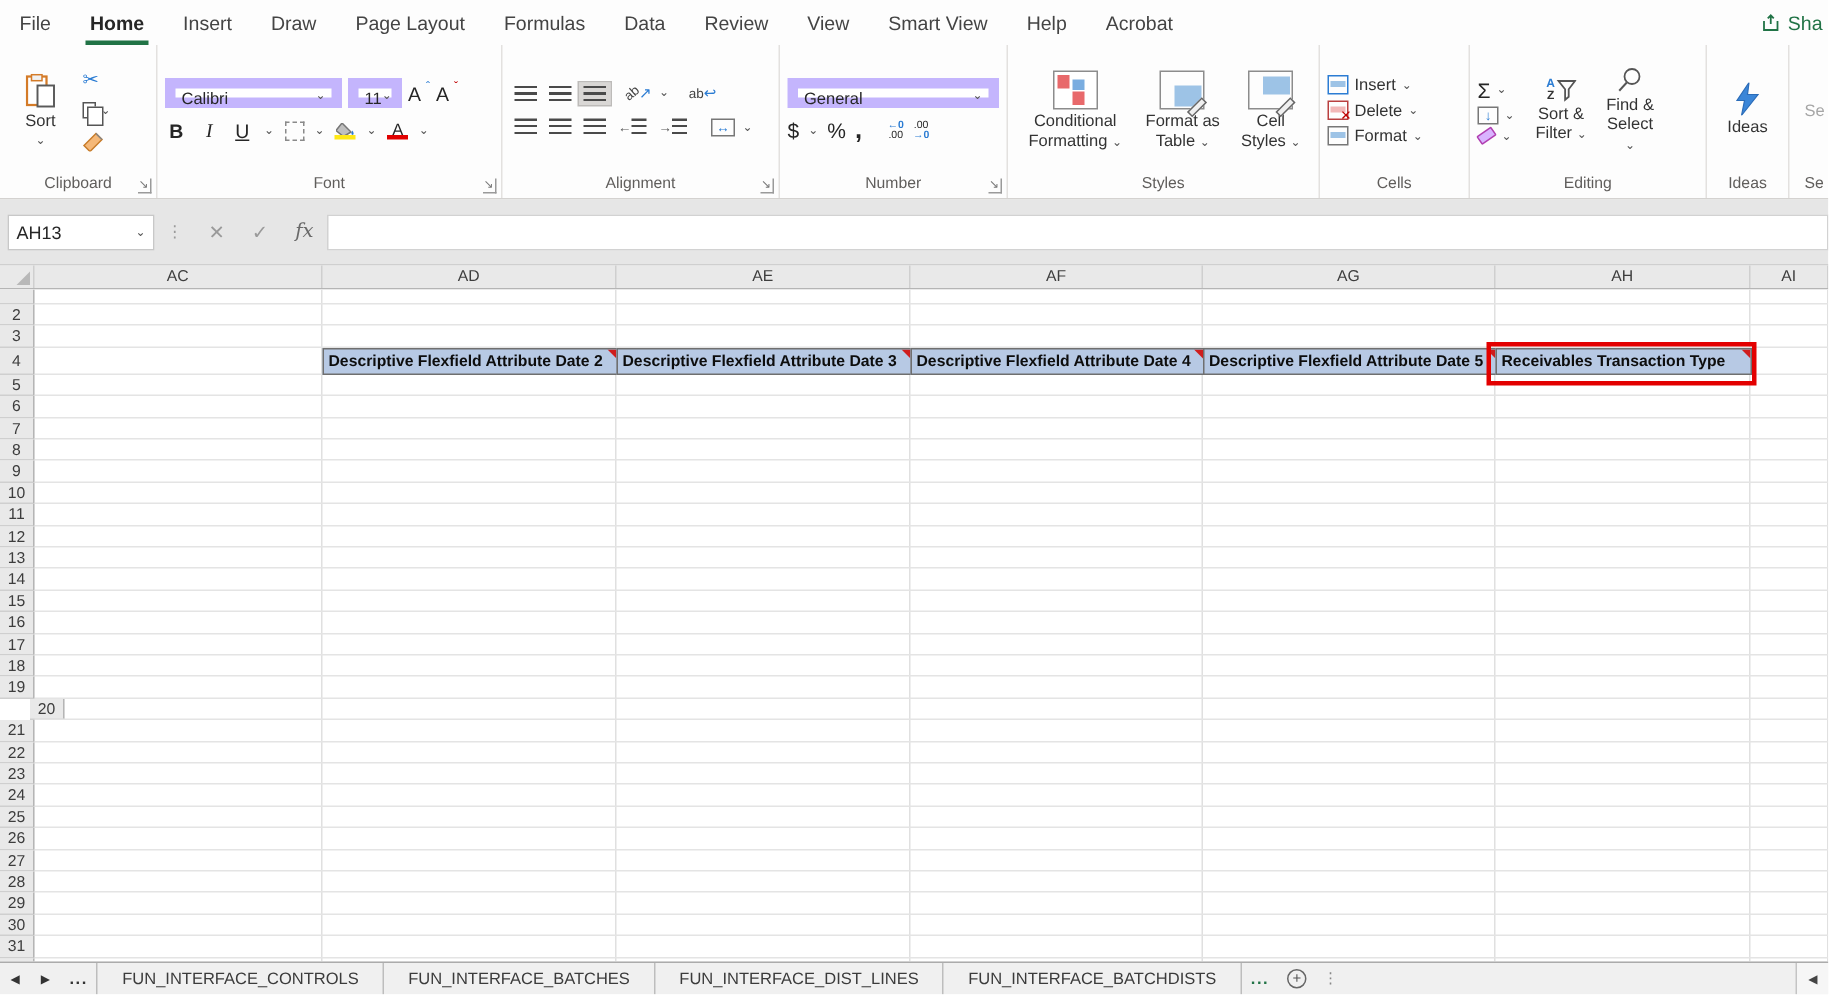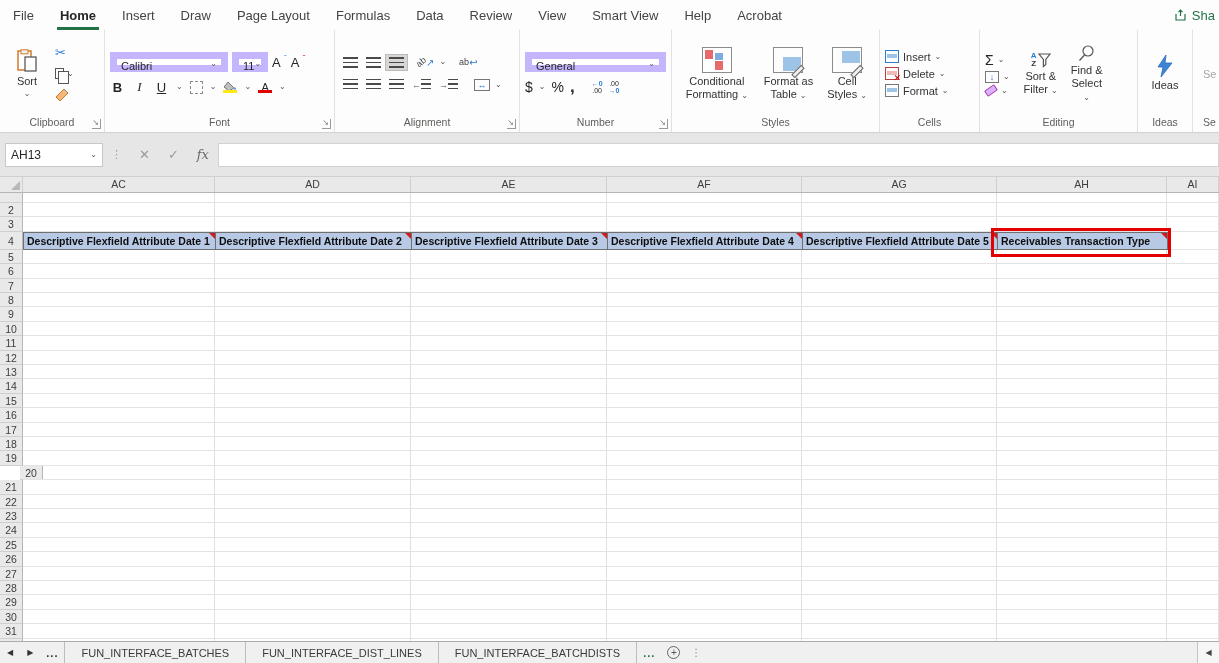--- a/index.html
+++ b/index.html
@@ -501,34 +501,34 @@
       <div class="hline" style="top: 387px;"></div>
       <div class="rownum" style="top: 388px; height: 14.4px; line-height: 14.4px;">28</div>
       <div class="hline" style="top: 401.4px;"></div>
       <div class="rownum" style="top: 402.4px; height: 14.4px; line-height: 14.4px;">29</div>
       <div class="hline" style="top: 415.8px;"></div>
       <div class="rownum" style="top: 416.8px; height: 14.4px; line-height: 14.4px;">30</div>
       <div class="hline" style="top: 430.2px;"></div>
       <div class="rownum" style="top: 431.2px; height: 14.4px; line-height: 14.4px;">31</div>
       <div class="hline" style="top: 444.6px;"></div>
       <div class="rownum" style="top: 445.6px; height: 14.4px; line-height: 14.4px;">32</div>
-      <div class="hdrcell" style="left: 23px; top: 38.8px; width: 193px; height: 18px;"><span>Descriptive Flexfield Attribute Date 1</span><span class="notch"></span></div>
       <div class="hdrcell" style="left: 215px; top: 38.8px; width: 197px; height: 18px;"><span>Descriptive Flexfield Attribute Date 2</span><span class="notch"></span></div>
       <div class="hdrcell" style="left: 411px; top: 38.8px; width: 197px; height: 18px;"><span>Descriptive Flexfield Attribute Date 3</span><span class="notch"></span></div>
       <div class="hdrcell" style="left: 607px; top: 38.8px; width: 196px; height: 18px;"><span>Descriptive Flexfield Attribute Date 4</span><span class="notch"></span></div>
       <div class="hdrcell" style="left: 802px; top: 38.8px; width: 196px; height: 18px;"><span>Descriptive Flexfield Attribute Date 5</span><span class="notch"></span></div>
       <div class="hdrcell" style="left: 997px; top: 38.8px; width: 171px; height: 18px;"><span>Receivables Transaction Type</span><span class="notch"></span></div>
       <div class="redbox" style="left: 991px; top: 34.8px; width: 180px; height: 29px;"></div>
     </div>
 
   <div class="tabbar">
     <span class="nav-arrow">◀</span>
     <span class="nav-arrow">▶</span>
     <span class="tab-ellipsis">...</span>
     <div id="sheettabs" style="display:flex;align-items:stretch">
+        <div class="sheettab">FUN_INTERFACE_CONTROLS</div>
         <div class="sheettab">FUN_INTERFACE_BATCHES</div>
         <div class="sheettab">FUN_INTERFACE_DIST_LINES</div>
         <div class="sheettab">FUN_INTERFACE_BATCHDISTS</div>
       </div>
     <span class="tab-ellipsis green">...</span>
     <span class="newsheet">
         <span class="circ">+</span>
       </span>
     <span class="tb-dots">⋮</span>
     <span class="hscroll-btn" style="margin-left:auto">◀</span>

